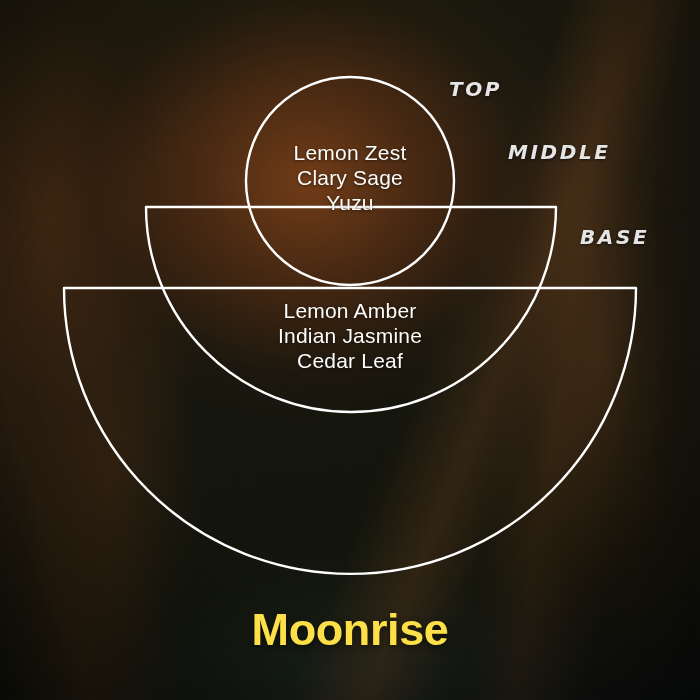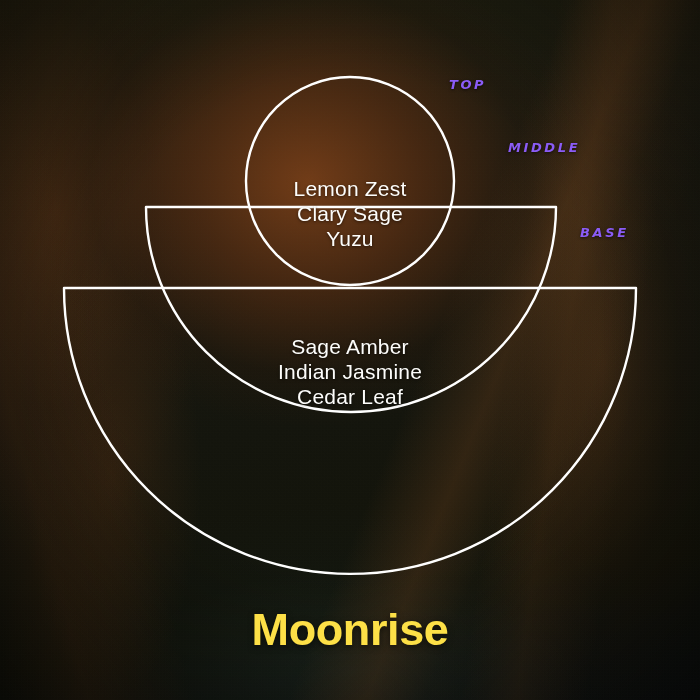--- a/index.html
+++ b/index.html
@@ -61,33 +61,32 @@
     width: 100%;
     text-align: center;
     color: #fdfdfb;
     font-family: "Liberation Sans", sans-serif;
     font-weight: 400;
     font-size: 21px;
     line-height: 25px;
     letter-spacing: 0.2px;
     text-shadow: 0 1px 3px rgba(0,0,0,0.55);
     white-space: pre-line;
-    margin-top: 36px;
   }
   #top-notes    { top: 140px; }
   #middle-notes { top: 298px; }
   #base-notes   { top: 443px; }
 
   .tier-label {
     position: absolute;
-    color: #8b5cf6;
+    color: #e5e5e5;
     font-family: "DejaVu Sans", sans-serif;
     font-weight: 700;
     font-style: italic;
-    font-size: 13px;
+    font-size: 20px;
     letter-spacing: 2.6px;
     text-shadow: 0 1px 3px rgba(0,0,0,0.6);
   }
   #label-top    { left: 449px; top: 77px; }
   #label-middle { left: 488px; top: 140px; margin-left: 20px; }
   #label-base   { left: 580px; top: 225px; }
 
   #product-title {
     position: absolute;
     left: 0;
@@ -120,21 +119,21 @@
 
       <path d="M 146 207 A 205 205 0 0 0 556 207 Z"></path>
 
       <circle cx="350" cy="181" r="104"></circle>
     </g>
   </svg>
 
   <div class="note-text" id="top-notes">Lemon Zest
 Clary Sage
 Yuzu</div>
-  <div class="note-text" id="middle-notes">Sage Amber
+  <div class="note-text" id="middle-notes">Lemon Amber
 Indian Jasmine
 Cedar Leaf</div>
 
   <div class="tier-label" id="label-top">TOP</div>
   <div class="tier-label" id="label-middle">MIDDLE</div>
   <div class="tier-label" id="label-base">BASE</div>
 
   <div id="product-title">Moonrise</div>
 
 </div>

